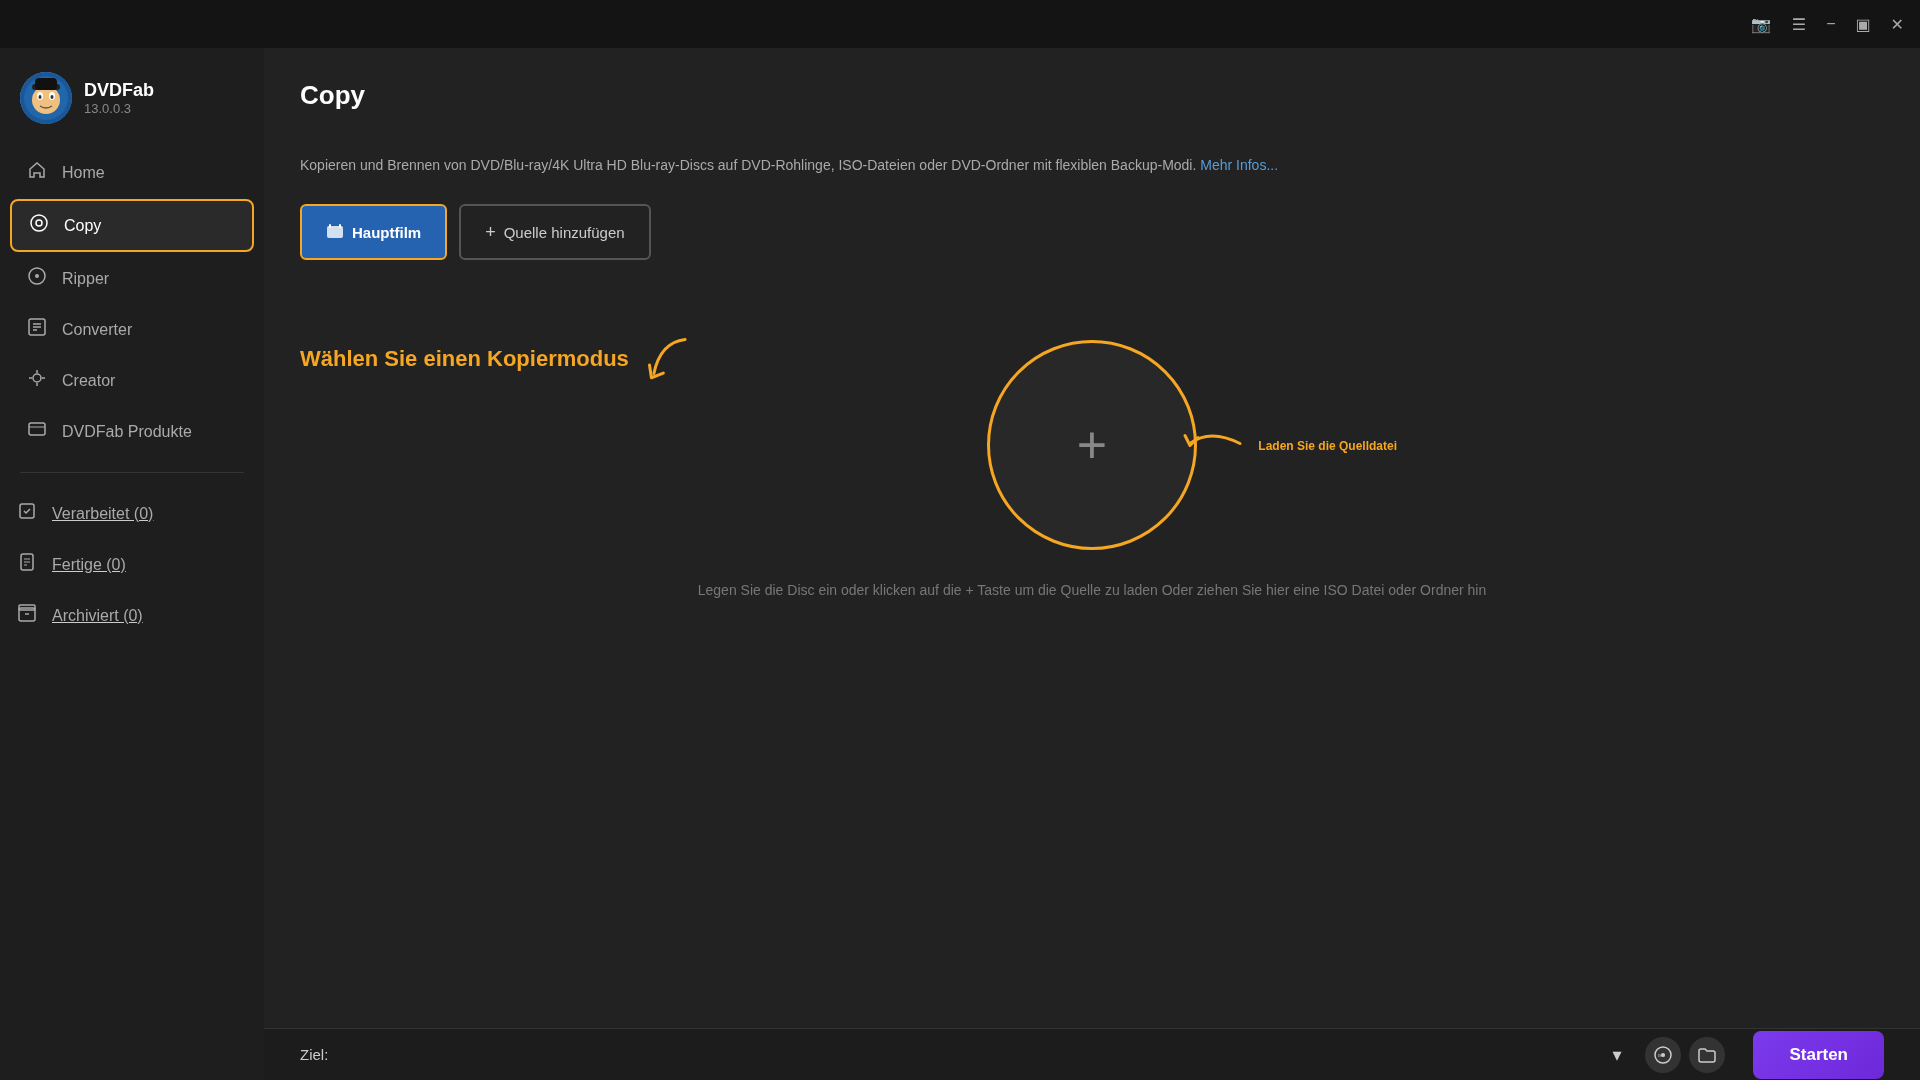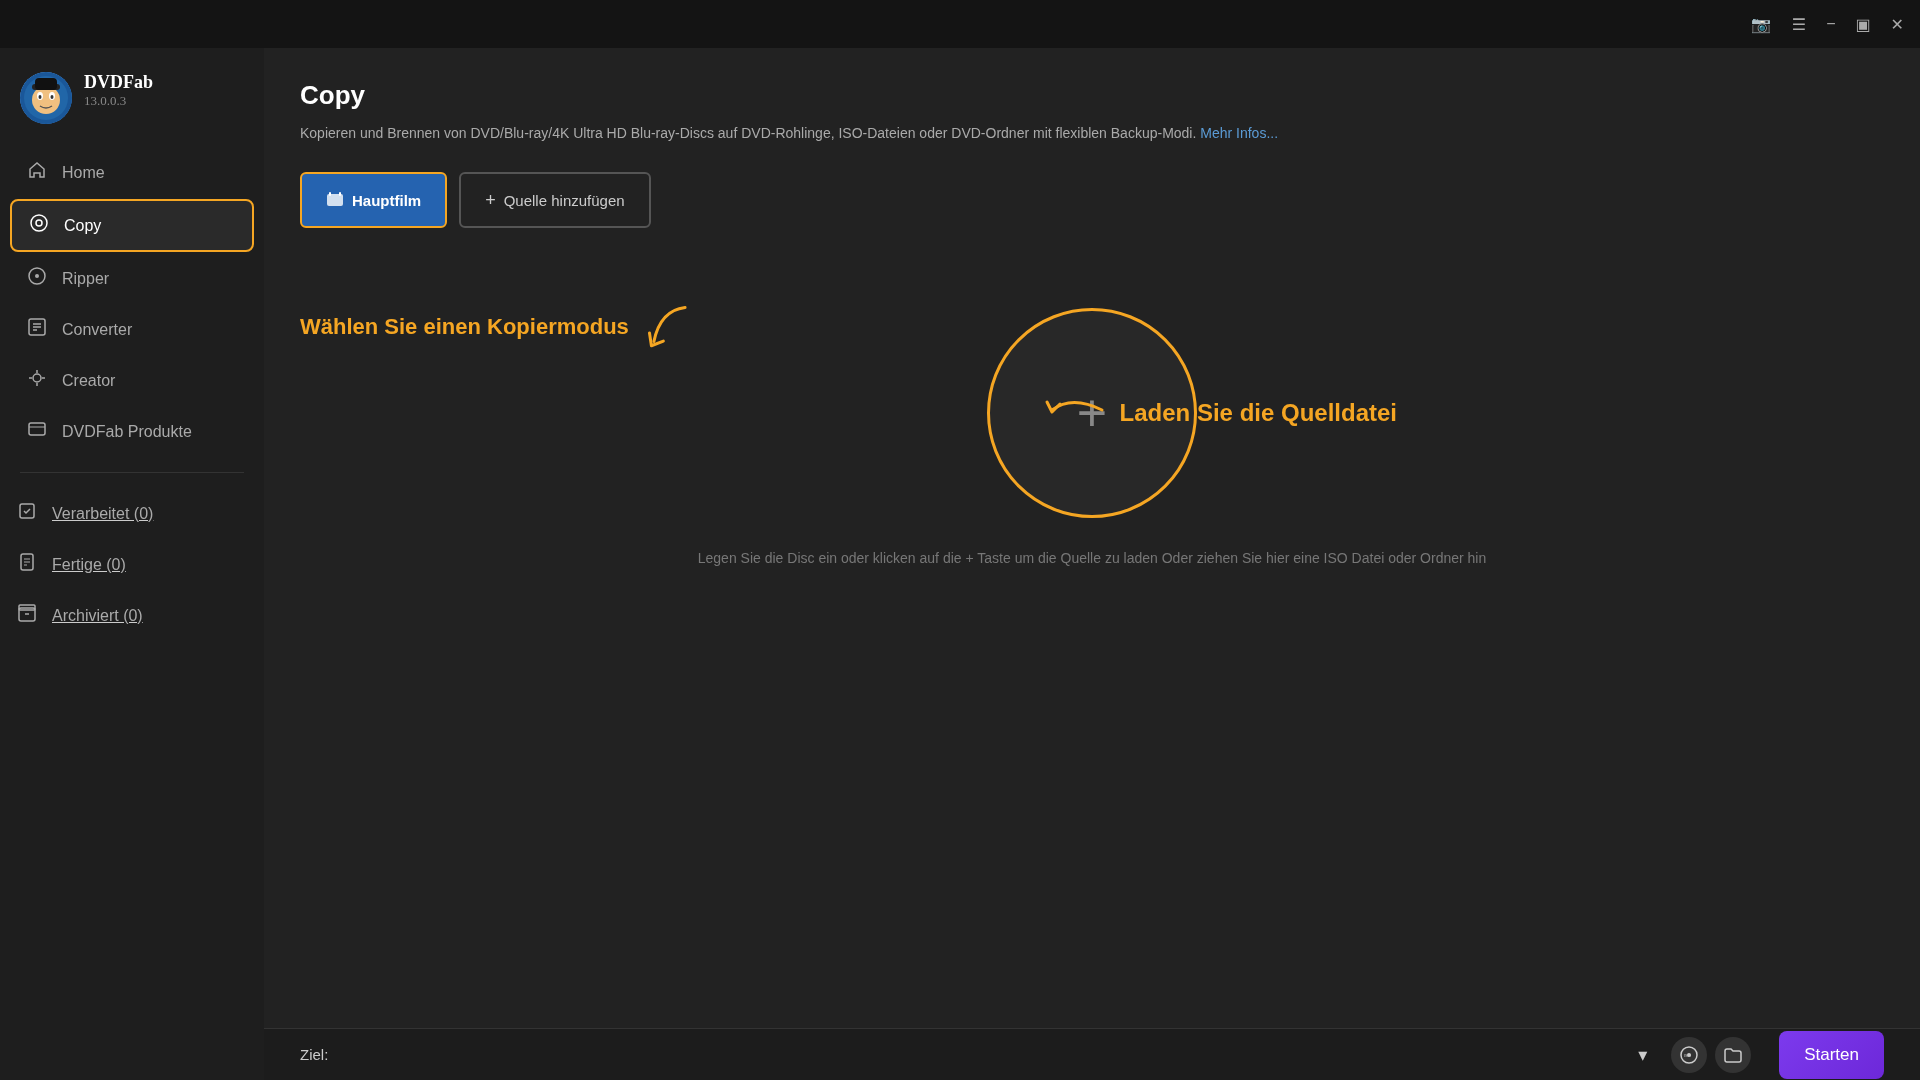--- a/index.html
+++ b/index.html
@@ -44,23 +44,23 @@
     .sidebar {
       width: 264px;
       background: #1e1e1e;
       display: flex;
       flex-direction: column;
       padding: 16px 0;
       flex-shrink: 0;
     }
     .sidebar-logo {
       display: flex;
+      align-items: center;
       gap: 12px;
       padding: 8px 20px 24px 20px;
-      font-family: Liberation Serif, serif;
     }
     .sidebar-logo-icon {
       width: 52px;
       height: 52px;
       border-radius: 50%;
       background: linear-gradient(135deg, #4a90d9, #2563b0);
       display: flex;
       align-items: center;
       justify-content: center;
       font-size: 22px;
@@ -155,20 +155,21 @@
       font-weight: 700;
       color: #ffffff;
       margin-bottom: 12px;
     }
 
     .page-description {
       font-size: 14px;
       color: #aaa;
       line-height: 1.5;
       margin-bottom: 28px;
+      margin-top: 32px;
     }
     .page-description a {
       color: #5b9bd5;
       text-decoration: none;
     }
 
     .mode-buttons {
       display: flex;
       gap: 12px;
       margin-bottom: 40px;
@@ -255,21 +256,21 @@
       color: #888;
       font-weight: 200;
     }
 
     .hint-right {
       position: absolute;
       right: -200px;
       top: 50%;
       transform: translateY(-50%);
       color: #f5a623;
-      font-size: 24px;
+      font-size: 12px;
       font-weight: 600;
       display: flex;
       align-items: center;
       gap: 8px;
       white-space: nowrap;
     }
 
     .drop-text {
       margin-top: 32px;
       text-align: center;
@@ -327,27 +328,27 @@
       border-radius: 50%;
       display: flex;
       align-items: center;
       justify-content: center;
       color: #ccc;
       cursor: pointer;
       font-size: 16px;
     }
 
     .btn-starten {
-      padding: 14px 25px;
+      padding: 14px 36px;
       background: linear-gradient(135deg, #7c3aed, #6d28d9);
       border: none;
       border-radius: 8px;
       color: white;
       font-size: 17px;
-      font-weight: 400;
+      font-weight: 700;
       cursor: pointer;
       margin-left: 12px;
     }
   </style>
 </head>
 <body>
 
 <div class="titlebar">
   <span class="titlebar-btn">📷</span>
   <span class="titlebar-btn">☰</span>

